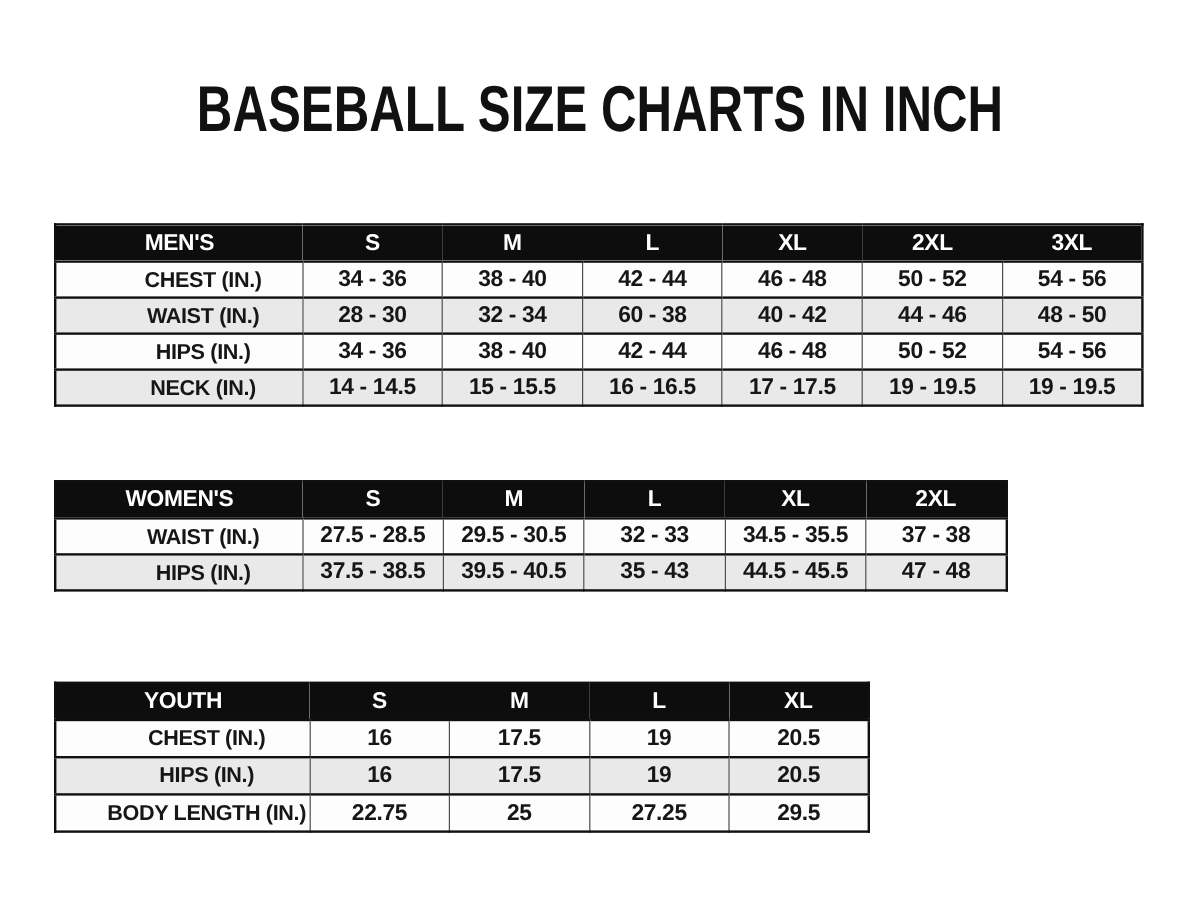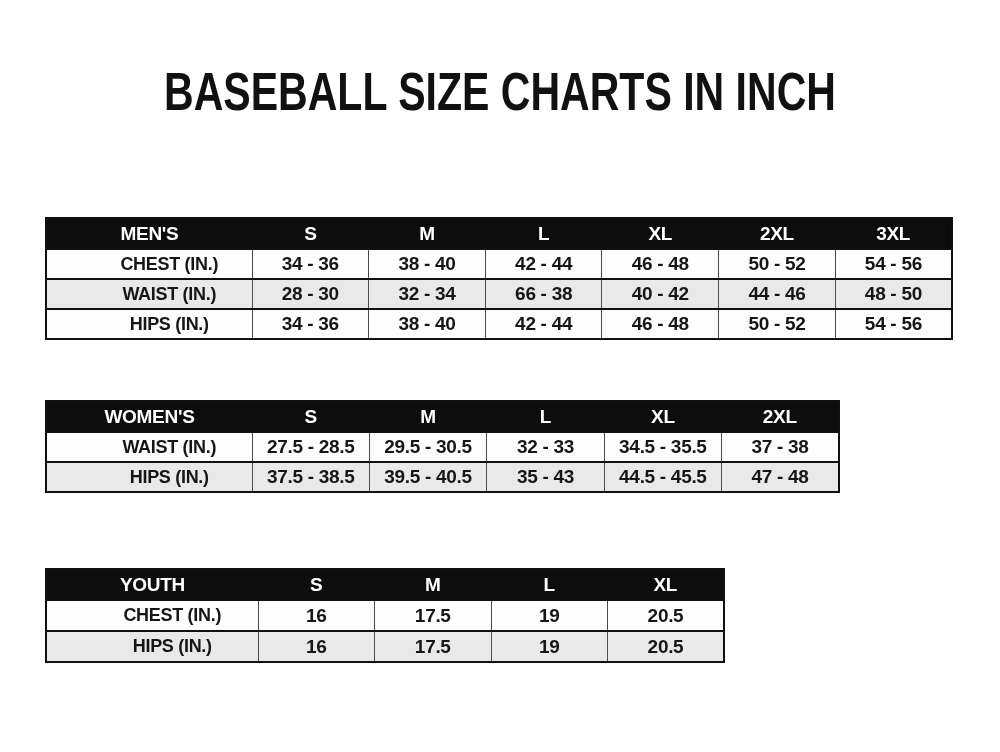--- a/index.html
+++ b/index.html
@@ -56,21 +56,21 @@
   .size-table tbody th, .size-table tbody td {
     color: var(--text, #161616);
     height: 28px;
     border-top: 2px solid var(--border, #101010);
     border-left: 1px solid var(--grid-line, #4d4d4d);
   }
   .size-table tbody th { font-size: 18px; }
   .size-table tbody td { font-size: 19px; }
   .size-table tbody tr > :first-child { border-left: 0; padding-left: 40px; }
 
-  #table-mens   { top: 186px; left: 45px; width: 908px; margin-top: 31px; }
+  #table-mens   { top: 186px; left: 45px; width: 908px; }
   #table-womens { top: 400px; left: 45px; width: 795px; }
   #table-youth  { top: 568px; left: 45px; width: 680px; }
   #table-youth tbody th, #table-youth tbody td { height: 29px; }
 
   #table-mens   col.label-col { width: 206px; }
   #table-womens col.label-col { width: 206px; }
   #table-youth  col.label-col { width: 212px; }
 </style>
 </head>
 <body>
@@ -106,34 +106,43 @@
             <td>38 - 40</td>
             <td>42 - 44</td>
             <td>46 - 48</td>
             <td>50 - 52</td>
             <td>54 - 56</td>
           </tr>
           <tr>
             <th scope="row">WAIST (IN.)</th>
             <td>28 - 30</td>
             <td>32 - 34</td>
-            <td>66 - 38</td>
+            <td>60 - 38</td>
             <td>40 - 42</td>
             <td>44 - 46</td>
             <td>48 - 50</td>
           </tr>
           <tr>
             <th scope="row">HIPS (IN.)</th>
             <td>34 - 36</td>
             <td>38 - 40</td>
             <td>42 - 44</td>
             <td>46 - 48</td>
             <td>50 - 52</td>
             <td>54 - 56</td>
           </tr>
+          <tr>
+            <th scope="row">NECK (IN.)</th>
+            <td>14 - 14.5</td>
+            <td>15 - 15.5</td>
+            <td>16 - 16.5</td>
+            <td>17 - 17.5</td>
+            <td>19 - 19.5</td>
+            <td>19 - 19.5</td>
+          </tr>
         </tbody>
       </table>
       <table class="size-table" id="table-womens">
         <colgroup>
           <col class="label-col">
           <col>
           <col>
           <col>
           <col>
           <col>
@@ -192,16 +201,23 @@
             <td>19</td>
             <td>20.5</td>
           </tr>
           <tr>
             <th scope="row">HIPS (IN.)</th>
             <td>16</td>
             <td>17.5</td>
             <td>19</td>
             <td>20.5</td>
           </tr>
+          <tr>
+            <th scope="row">BODY LENGTH (IN.)</th>
+            <td>22.75</td>
+            <td>25</td>
+            <td>27.25</td>
+            <td>29.5</td>
+          </tr>
         </tbody>
       </table>
     </div>
 </div>
 
 </body></html>

